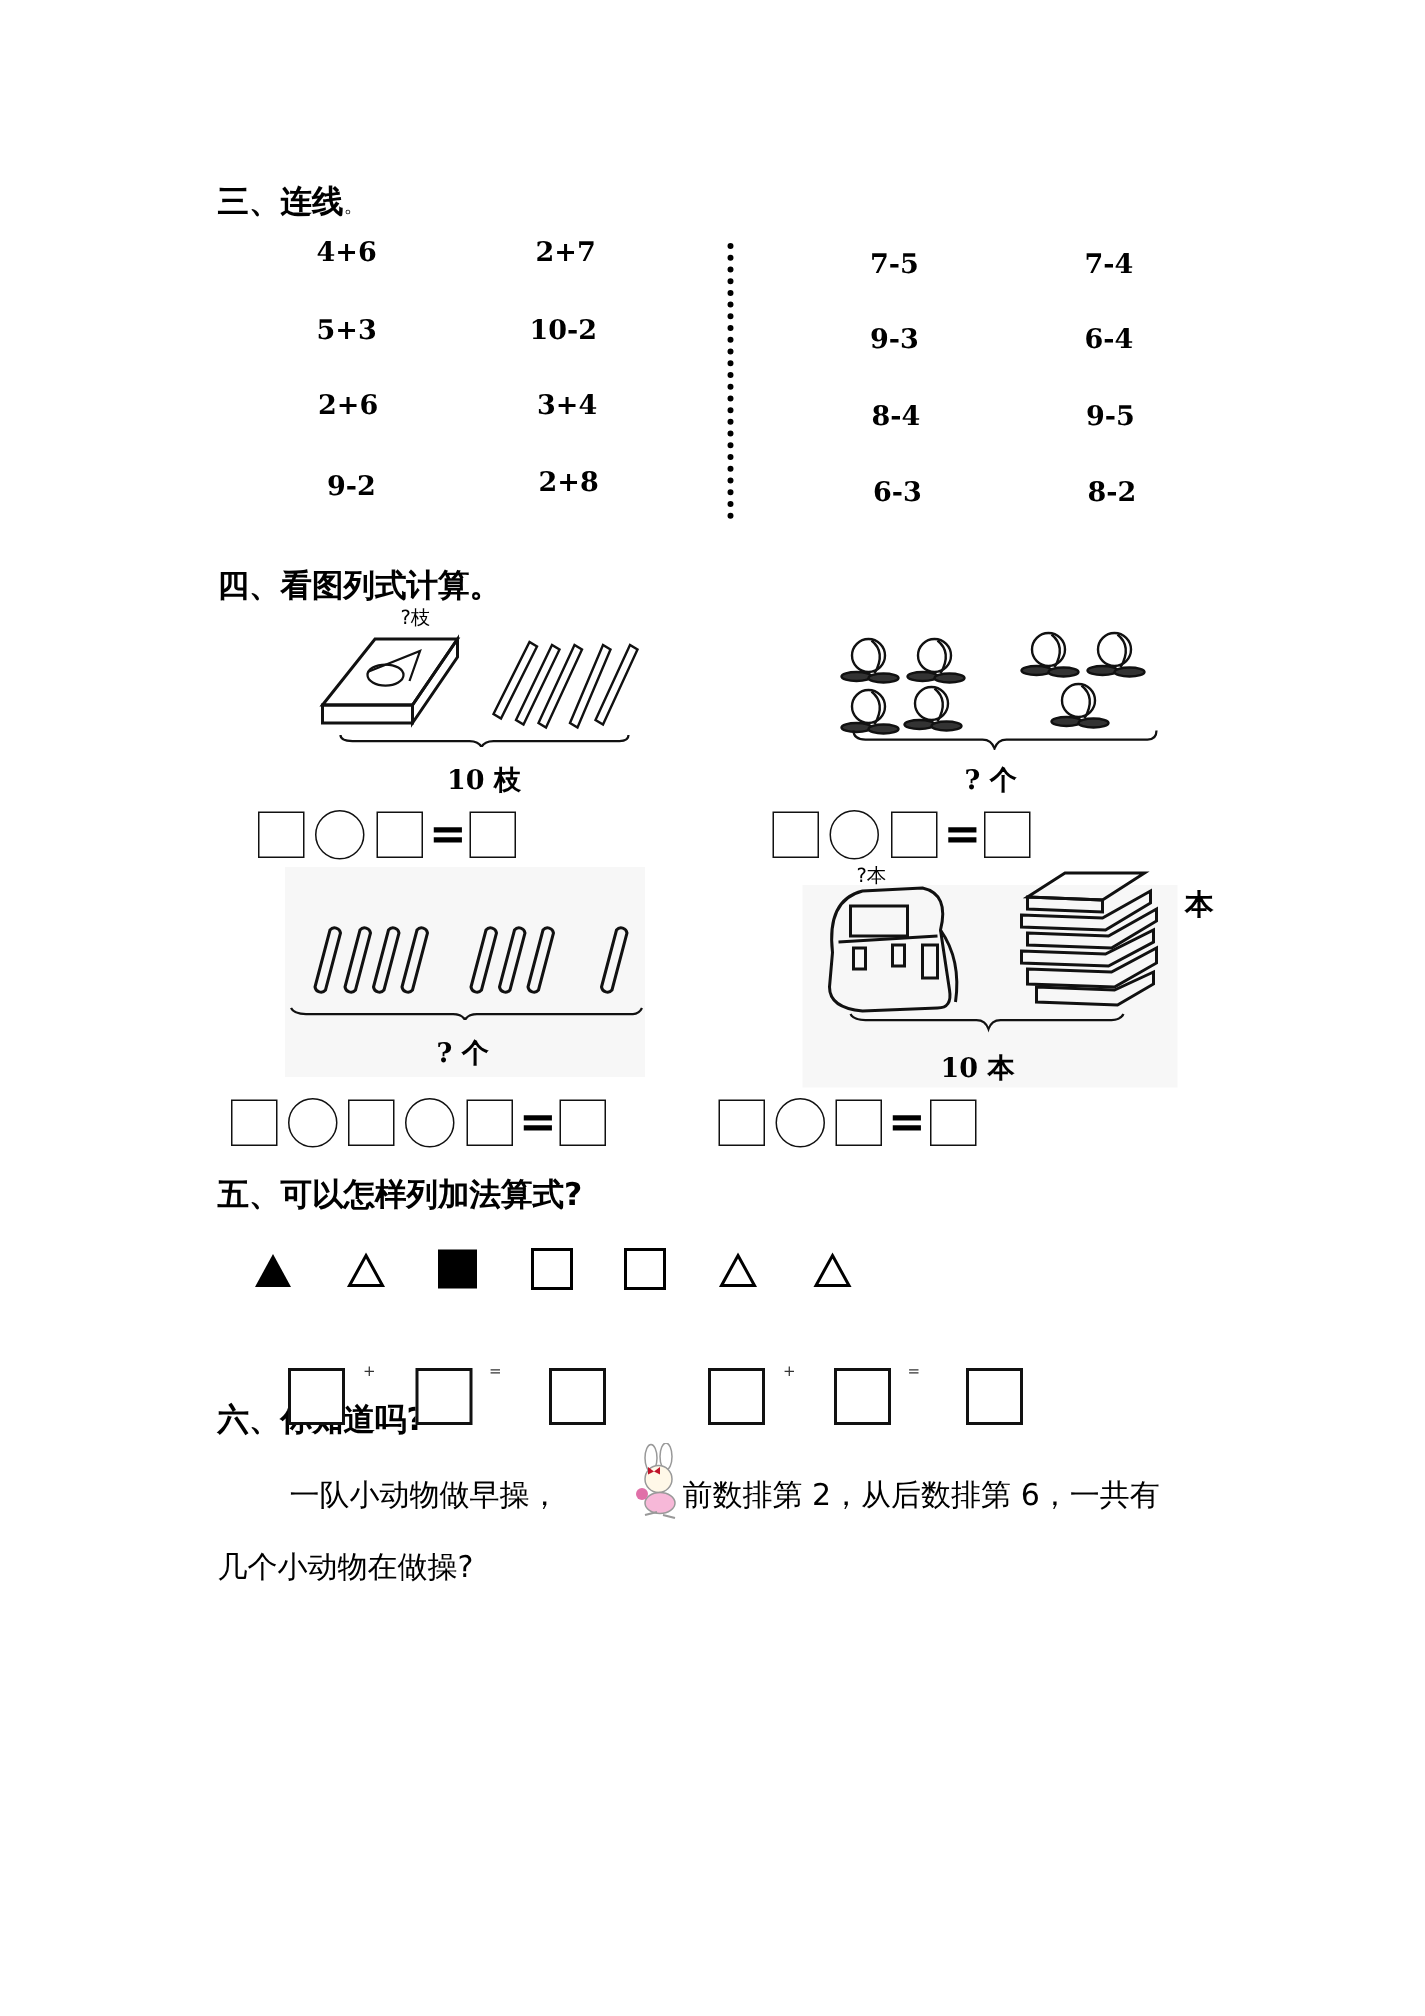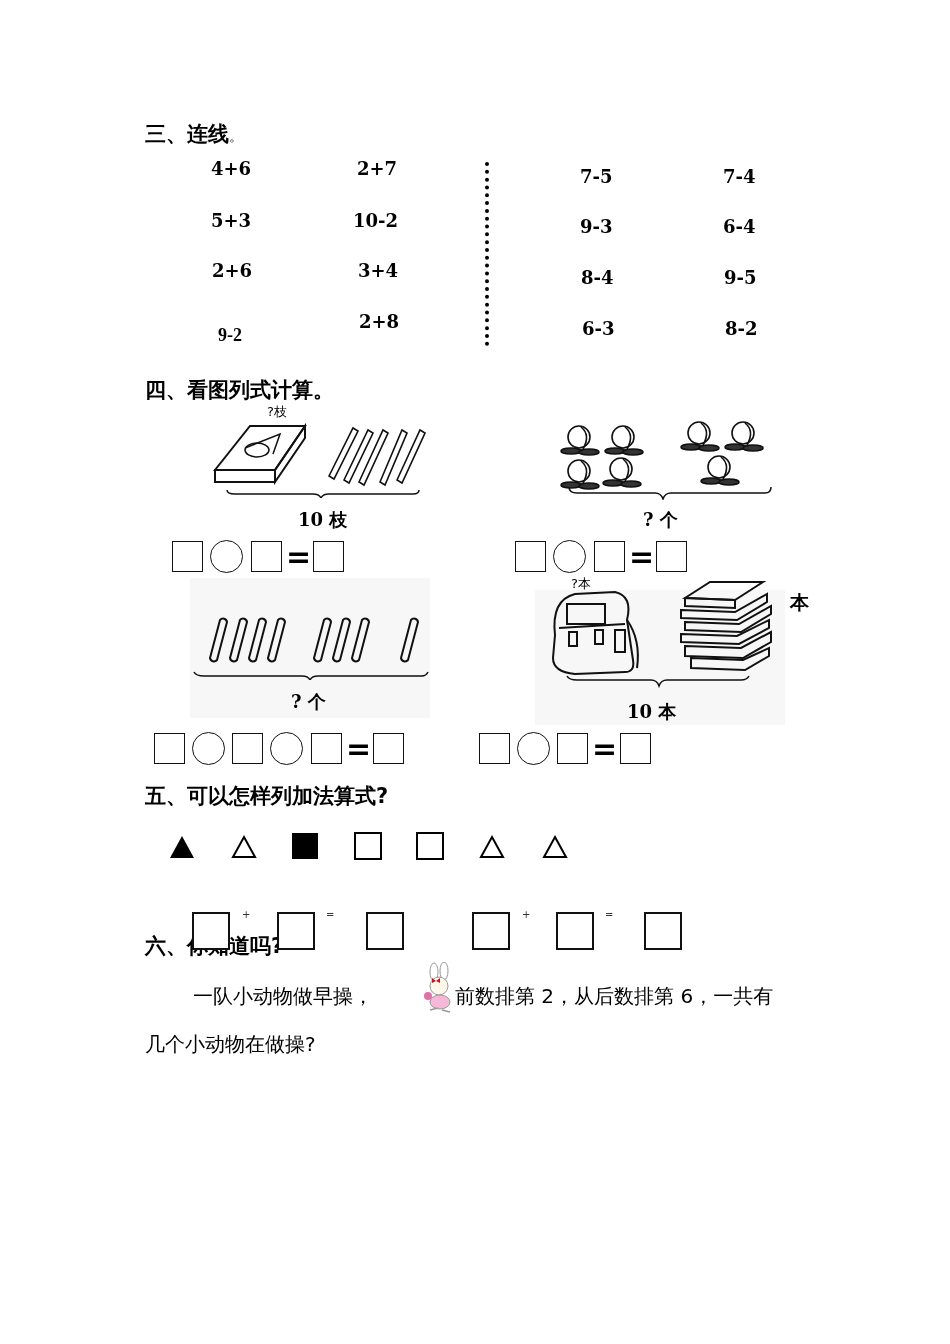--- a/index.html
+++ b/index.html
@@ -24,21 +24,21 @@
 <body>
 
 <div class="abs heading" style="left:145px;top:120px;">
   <span>三、连线</span><span class="dot">。</span>
 </div>
 
 <div>
   <div class="abs expr" style="left:211px;top:158px;">4+6</div>
   <div class="abs expr" style="left:211px;top:210px;">5+3</div>
   <div class="abs expr" style="left:212px;top:260px;">2+6</div>
-  <div class="abs expr" style="left:218px;top:325px;font-family:Liberation Serif, serif;">9-2</div>
+  <div class="abs expr" style="left:218px;top:314px;">9-2</div>
 
   <div class="abs expr" style="left:357px;top:158px;">2+7</div>
   <div class="abs expr" style="left:353px;top:210px;">10-2</div>
   <div class="abs expr" style="left:358px;top:260px;">3+4</div>
   <div class="abs expr" style="left:359px;top:311px;">2+8</div>
 </div>
 
 <div class="abs dotline" style="left:485px;top:162px;height:184px;"></div>
 
 <div>

